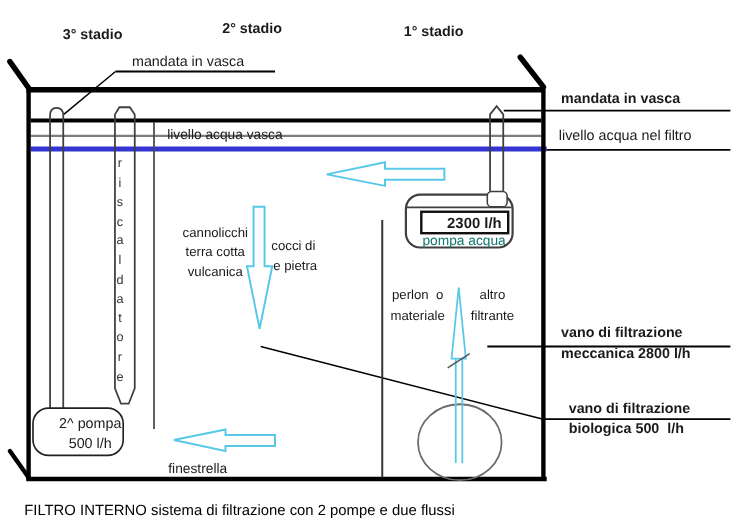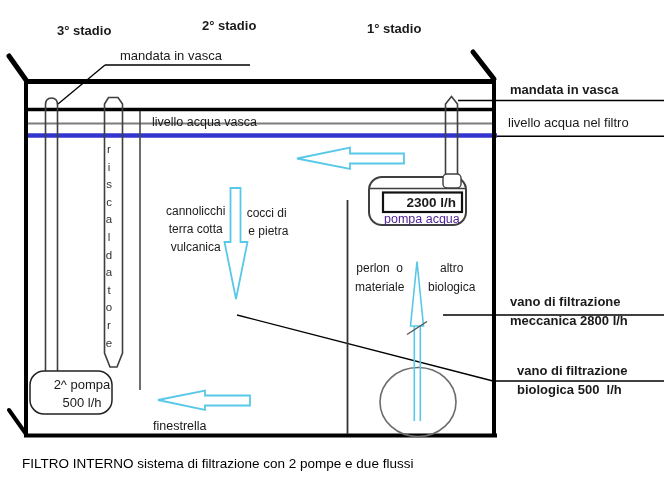--- a/index.html
+++ b/index.html
@@ -86,30 +86,30 @@
 d
 a
 t
 o
 r
 e</div>
 
   <div class="t s12" style="left:166px;top:202px;">cannolicchi
 terra cotta
 vulcanica</div>
-  <div class="t s12" style="left:245px;top:204px;">cocci di
+  <div class="t s12" style="left:245px;top:214px;">cocci di
  e pietra</div>
 
   <div class="t s12" style="left:355px;top:259px;line-height:19px;">perlon  o
 materiale</div>
   <div class="t s12" style="left:428px;top:259px;line-height:19px;">altro
-biologica</div>
+filtrante</div>
 
   <div class="t b rt" style="left:383px;top:193px;width:73px;font-size:13.5px;line-height:19px;">2300 l/h</div>
-  <div class="t" style="left:384px;top:210px;color:#4c1d95;">pompa acqua</div>
+  <div class="t" style="left:384px;top:210px;color:#0f766e;">pompa acqua</div>
 
   <div class="t s13 ctr" style="left:30px;top:376px;width:104px;line-height:17.5px;">2^ pompa
 500 l/h</div>
 
 
   <div class="t" style="left:153px;top:417px;">finestrella</div>
 
   <div class="t b s13" style="left:510px;top:81px;">mandata in vasca</div>
   <div class="t s13" style="left:508px;top:114px;">livello acqua nel filtro</div>
   <div class="t b s13" style="left:510px;top:292px;line-height:19px;">vano di filtrazione

